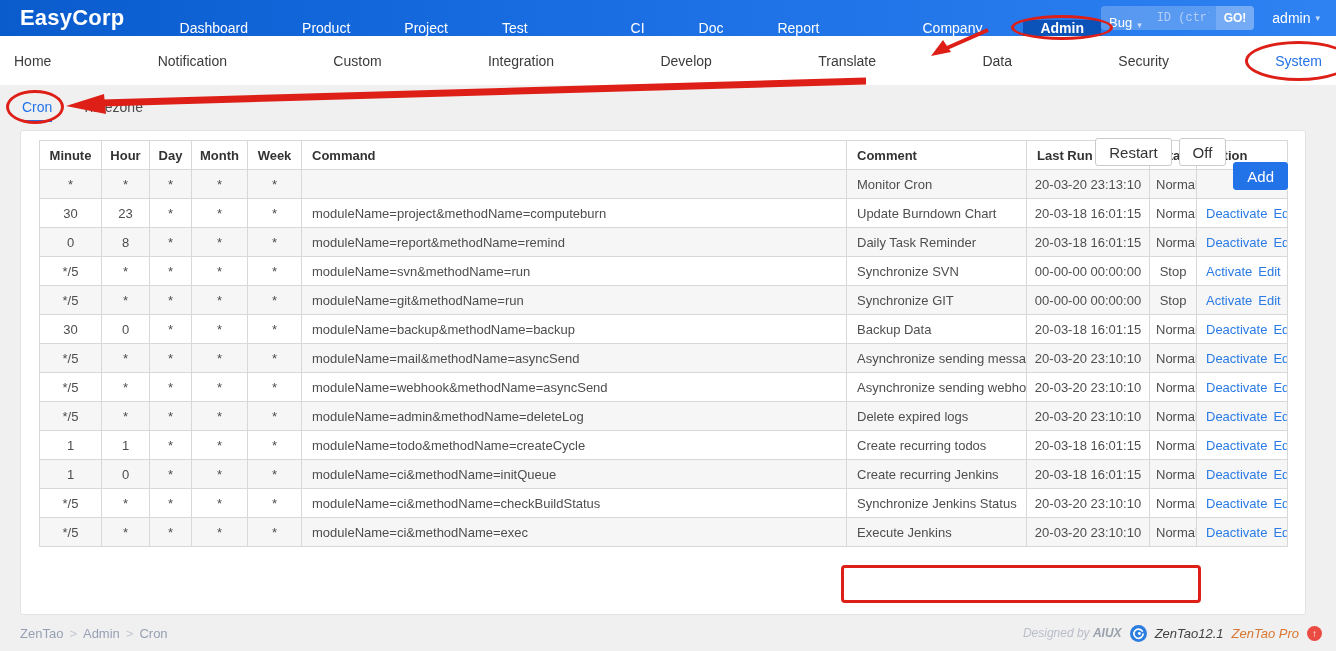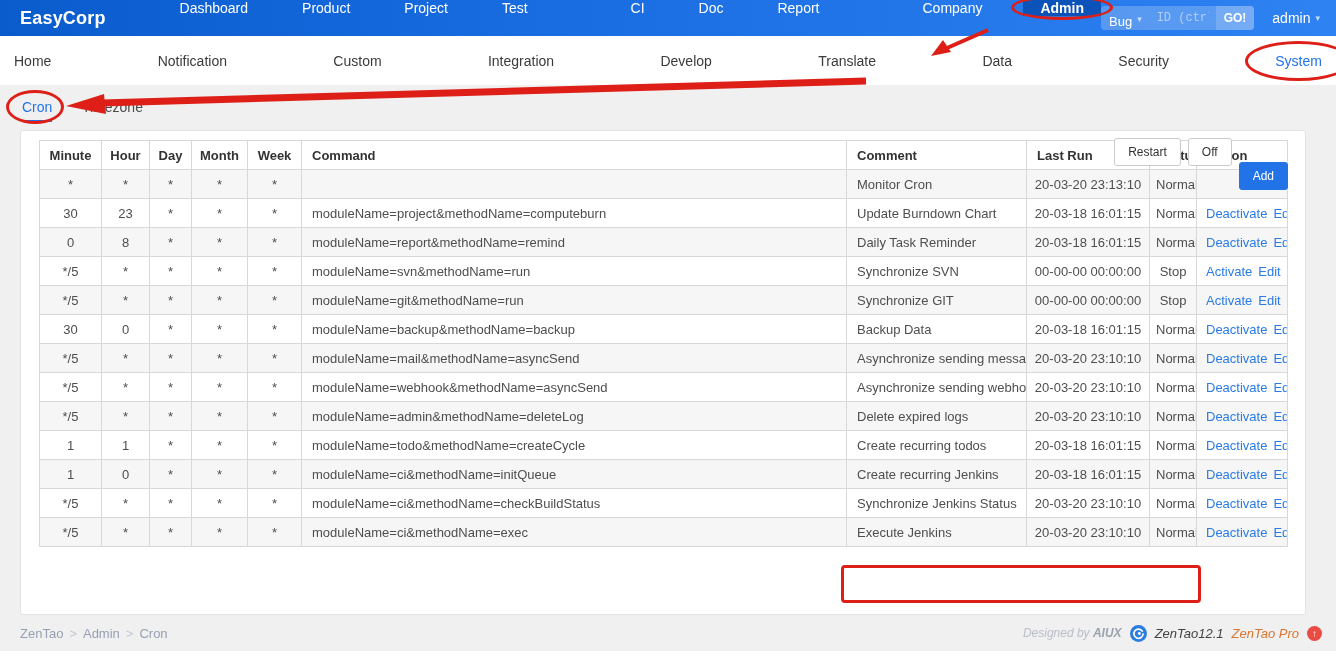--- a/index.html
+++ b/index.html
@@ -12,30 +12,30 @@
     color:#444;
   }
   
   .topbar {
     height:36px;
     background:linear-gradient(90deg,#0a5ccd 0%,#1a6ee2 45%,#2f82f2 100%);
     display:flex; align-items:stretch;
     color:#fff;
   }
   .brand { width:305px; display:flex; align-items:center; padding-left:20px;
-           font-size:18px; font-weight:bold; letter-spacing:.2px; }
-  .topnav { display:flex; align-items:flex-start;gap:28px; }
+           font-size:22px; font-weight:bold; letter-spacing:.2px; }
+  .topnav { display:flex; align-items:flex-end;gap:28px; }
   .topnav-item { display:flex; align-items:center; padding:0 13px; font-size:14px;
                  color:#fff; cursor:pointer; }
   .topnav-item.active { background:#0b52b9; font-weight:bold; padding:0 17px; position:relative; }
   .top-divider { width:1px; background:rgba(255,255,255,.45); margin:10px 10px; }
   .top-right { margin-left:auto; display:flex; align-items:center; padding-right:16px; }
   .searchbox { display:flex; align-items:center; height:24px; border-radius:3px; overflow:hidden; }
-  .search-module { background:rgba(255,255,255,.22); height:24px; display:flex; align-items:flex-start;
-                   padding:8px 8px; font-size:13px; color:#fff; cursor:pointer; border-radius:3px 0 0 3px;}
+  .search-module { background:rgba(255,255,255,.22); height:24px; display:flex; align-items:flex-end;
+                   padding:0 8px; font-size:13px; color:#fff; cursor:pointer; border-radius:3px 0 0 3px;}
   .search-module .caret { font-size:9px; margin-left:5px; color:#c8dcfb; }
   .search-input { background:rgba(255,255,255,.22); border:none; outline:none; height:24px;
                   width:66px; padding:0 7px; color:#fff; font-size:12px;
                   font-family:Liberation Mono, monospace; }
   .search-input::placeholder { color:#b4cef7; }
   .go-btn { background:rgba(255,255,255,.35); border:none; height:24px; padding:4px 8px;
             color:#fff; font-size:12px; font-weight:bold; cursor:pointer; border-radius:0 3px 3px 0;
             font-family:"Liberation Sans",sans-serif; }
   .user-menu { margin-left:18px; display:flex; align-items:center; font-size:14px; cursor:pointer; }
   .user-menu .caret { font-size:9px; margin-left:5px; color:#c8dcfb; }
@@ -46,21 +46,21 @@
   
   .tabbar { padding:14px 0 0 22px; height:41px; }
   .tab { display:inline-block; margin-right:26px; font-size:14px; color:#4a4a4a; cursor:pointer;
          padding-bottom:5px; }
   .tab.active { color:#2272e8; border-bottom:2px solid #2272e8; position:relative; }
   
   .panel { position:absolute; left:20px; right:30px; top:130px; bottom:36px;
            background:#fff; border:1px solid #e3e3e3; border-radius:3px; }
   .panel-heading { padding:15px 18px 8px; font-size:15px; font-weight:bold; color:#333; }
   .panel-actions { position:absolute; top:7px; right:17px; display:flex; gap:7px; }
-  .btn { height:28px; padding:0 13px; font-size:12px; border-radius:3px; cursor:pointer;
+  .btn { height:28px; padding:0 13px; font-size:15px; border-radius:3px; cursor:pointer;
          font-family:"Liberation Sans",sans-serif; background:#fff; border:1px solid #cbcbcb; color:#333; }
   .btn-primary { background:#2272e8; border-color:#2272e8; color:#fff;margin-top:24px; }
   
   table { border-collapse:collapse; margin:9px 18px 0; width:calc(100% - 36px);
           table-layout:fixed; font-size:13px; }
   th, td { border:1px solid #d8d8d8; height:29px; padding:0 6px; color:#4e4e4e;
            overflow:hidden; white-space:nowrap; }
   th { font-weight:bold; color:#333; text-align:center; }
   th.al, td.al { text-align:left; padding-left:10px; }
   td { text-align:center; }

